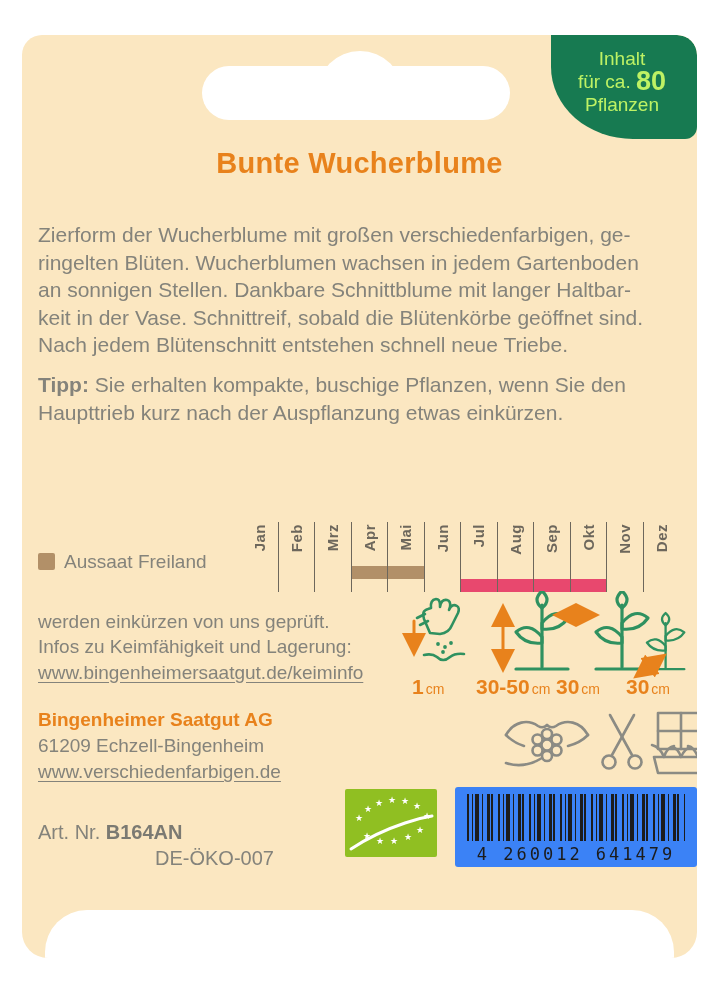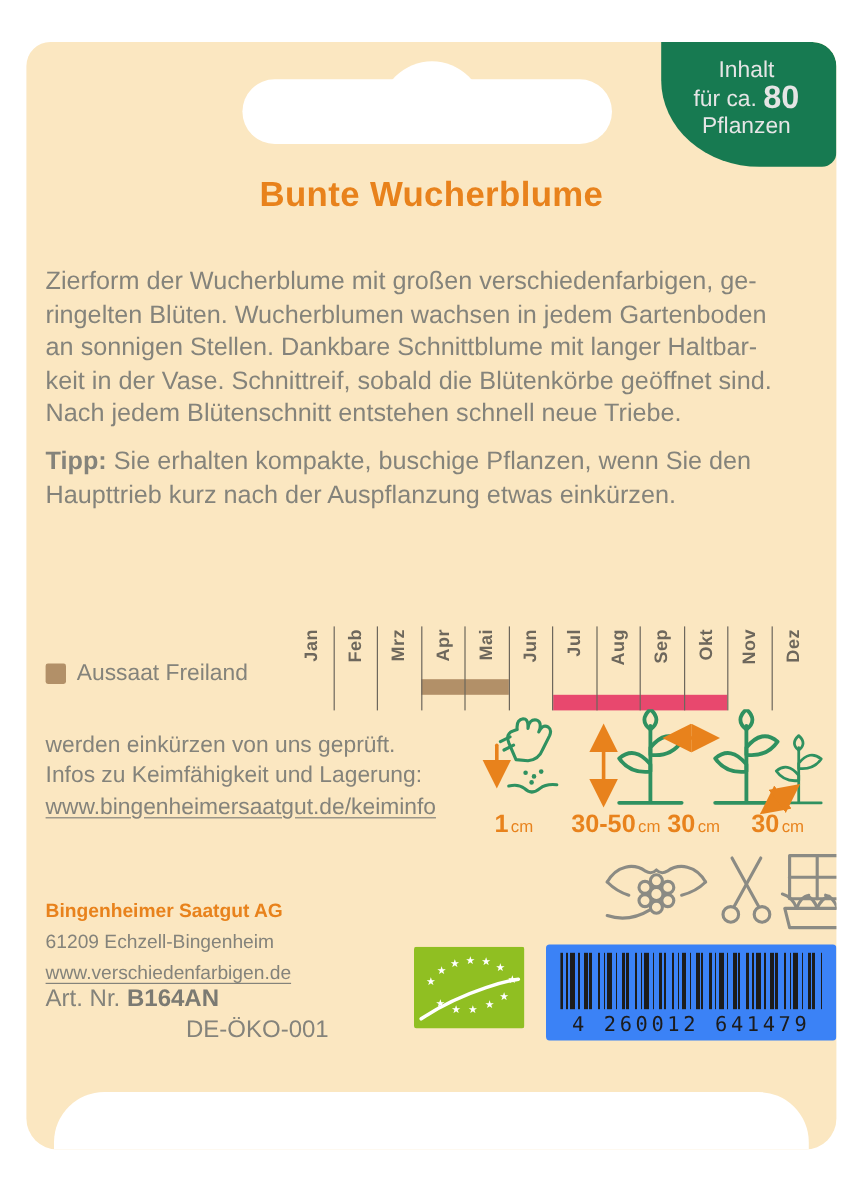--- a/index.html
+++ b/index.html
@@ -11,21 +11,21 @@
 
   
   .slot-bump { position:absolute; left:295px; top:16px; width:86px; height:44px;
                background:#fff; border-radius:43px 43px 0 0; }
   .slot-main { position:absolute; left:180px; top:31px; width:308px; height:54px;
                background:#fff; border-radius:27px; }
 
   
   .badge { position:absolute; top:0; right:0; width:146px; height:104px;
            background:#177a51; border-radius:0 20px 12px 82px / 0 20px 12px 72px;
-           color:#e5e5e5; text-align:center; padding:12px 22px 0 18px; }
+           color:#bef264; text-align:center; padding:12px 22px 0 18px; }
   .badge .b-line { font-size:19px; line-height:23px; }
   .badge .b-qty { font-size:27px; font-weight:700; vertical-align:-2px; }
 
   .title { position:absolute; left:0; top:112px; width:100%; text-align:center;
            color:#e8821c; font-size:29px; font-weight:700; letter-spacing:.3px; }
 
   .desc { position:absolute; left:16px; top:186px; width:652px;
           color:#84837b; font-size:21px; line-height:27.6px; }
   .tip  { position:absolute; left:16px; top:336px; width:652px;
           color:#84837b; font-size:21px; line-height:27.6px; }
@@ -52,21 +52,21 @@
   .quality { position:absolute; left:16px; top:574px; width:370px;
              color:#84837b; font-size:19px; line-height:25.4px; }
   .plain-link { text-decoration:underline; text-underline-offset:3px; }
 
   
   .planting { position:absolute; left:378px; top:556px; width:310px; height:118px; }
   .p-label { position:absolute; top:84px; color:#e8821c; font-size:21px; font-weight:700; white-space:nowrap; }
   .p-label .unit { font-size:14px; font-weight:400; margin-left:2px; }
   .p1 { left:12px; } .p2 { left:76px; } .p3 { left:156px; } .p4 { left:226px; }
 
-  .company { position:absolute; left:16px; top:712px; font-size:16px; line-height:26px; }
+  .company { position:absolute; left:16px; top:672px; font-size:19px; line-height:26px; }
   .company .name { color:#e8821c; font-weight:700; }
   .company .city, .company .site { color:#84837b; }
 
   .usage-icons { position:absolute; left:480px; top:676px; }
 
   .bio-logo { position:absolute; left:323px; top:754px; width:92px; height:68px; }
 
   .barcode { position:absolute; left:433px; top:752px; width:242px; height:80px;
              background:#3b82f6; border-radius:3px; padding-top:7px; }
   .bars { margin:0 12px; height:47px; background:
@@ -285,17 +285,17 @@
     </div>
 
     <div class="barcode">
       <div class="bars"></div>
       <div class="bars-digits">4 260012 641479</div>
     </div>
 
     <div class="artline">
       <span>Art. Nr. </span><span class="artno">B164AN</span>
     </div>
-    <div class="ecoline">DE-ÖKO-001</div>
+    <div class="ecoline">DE-ÖKO-007</div>
 
     <div class="bottom-flap"></div>
   </div>
 </div>
 
 </body></html>

